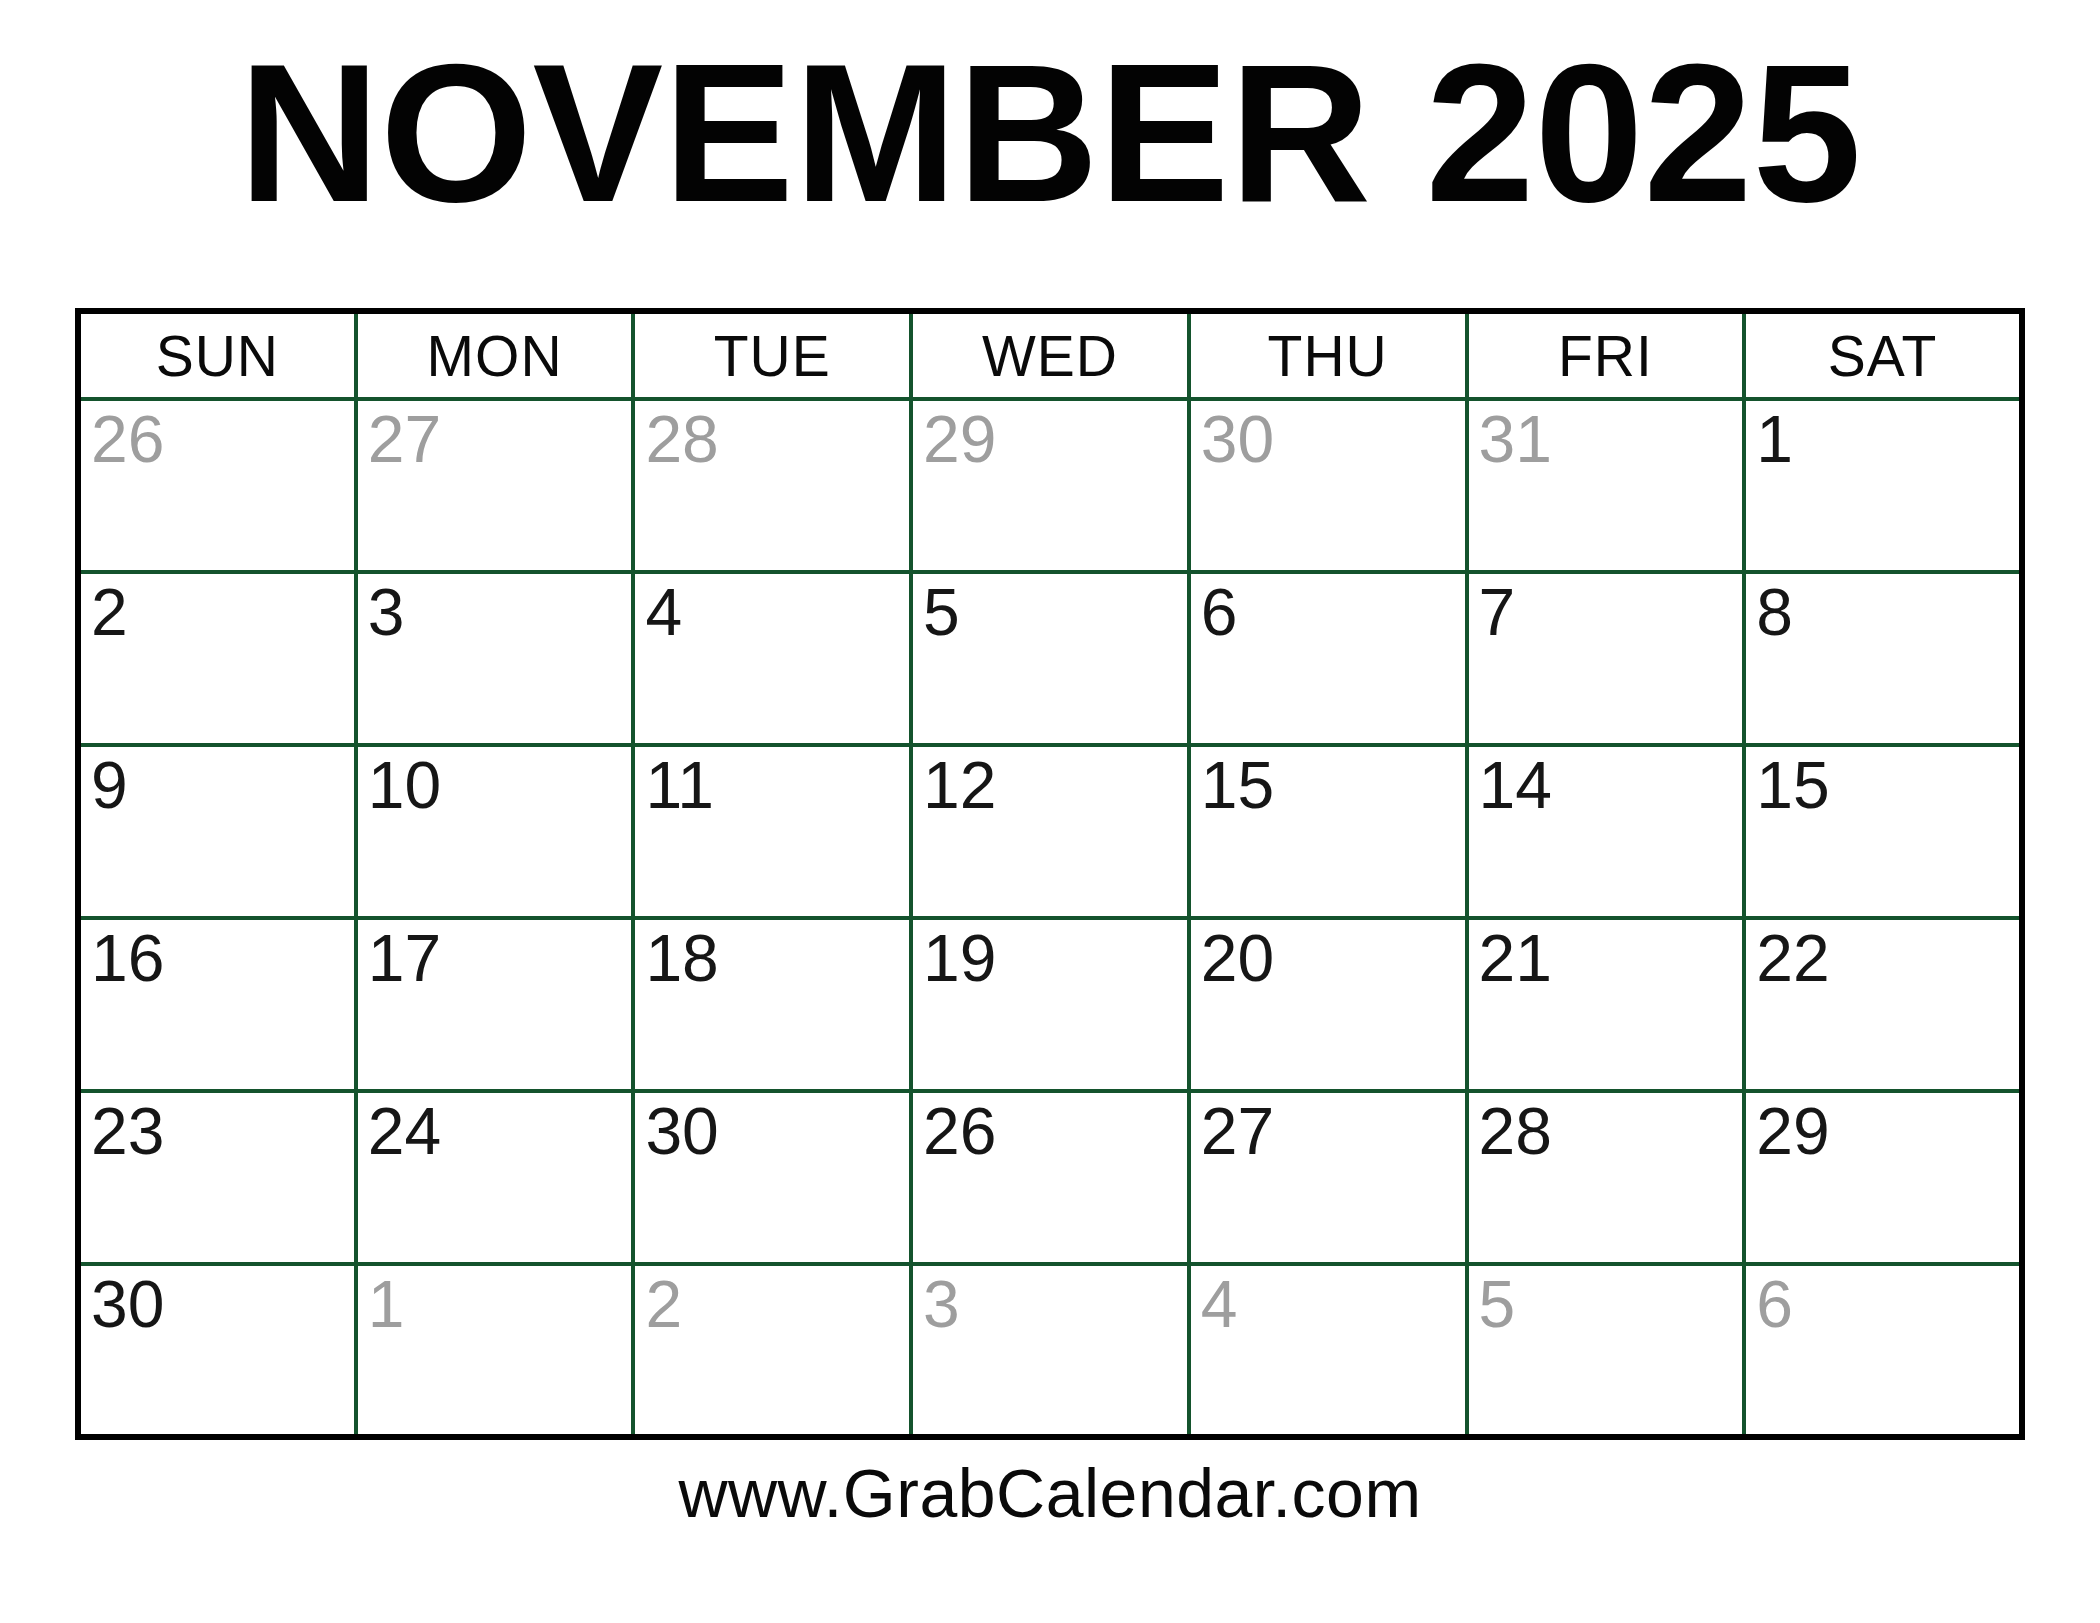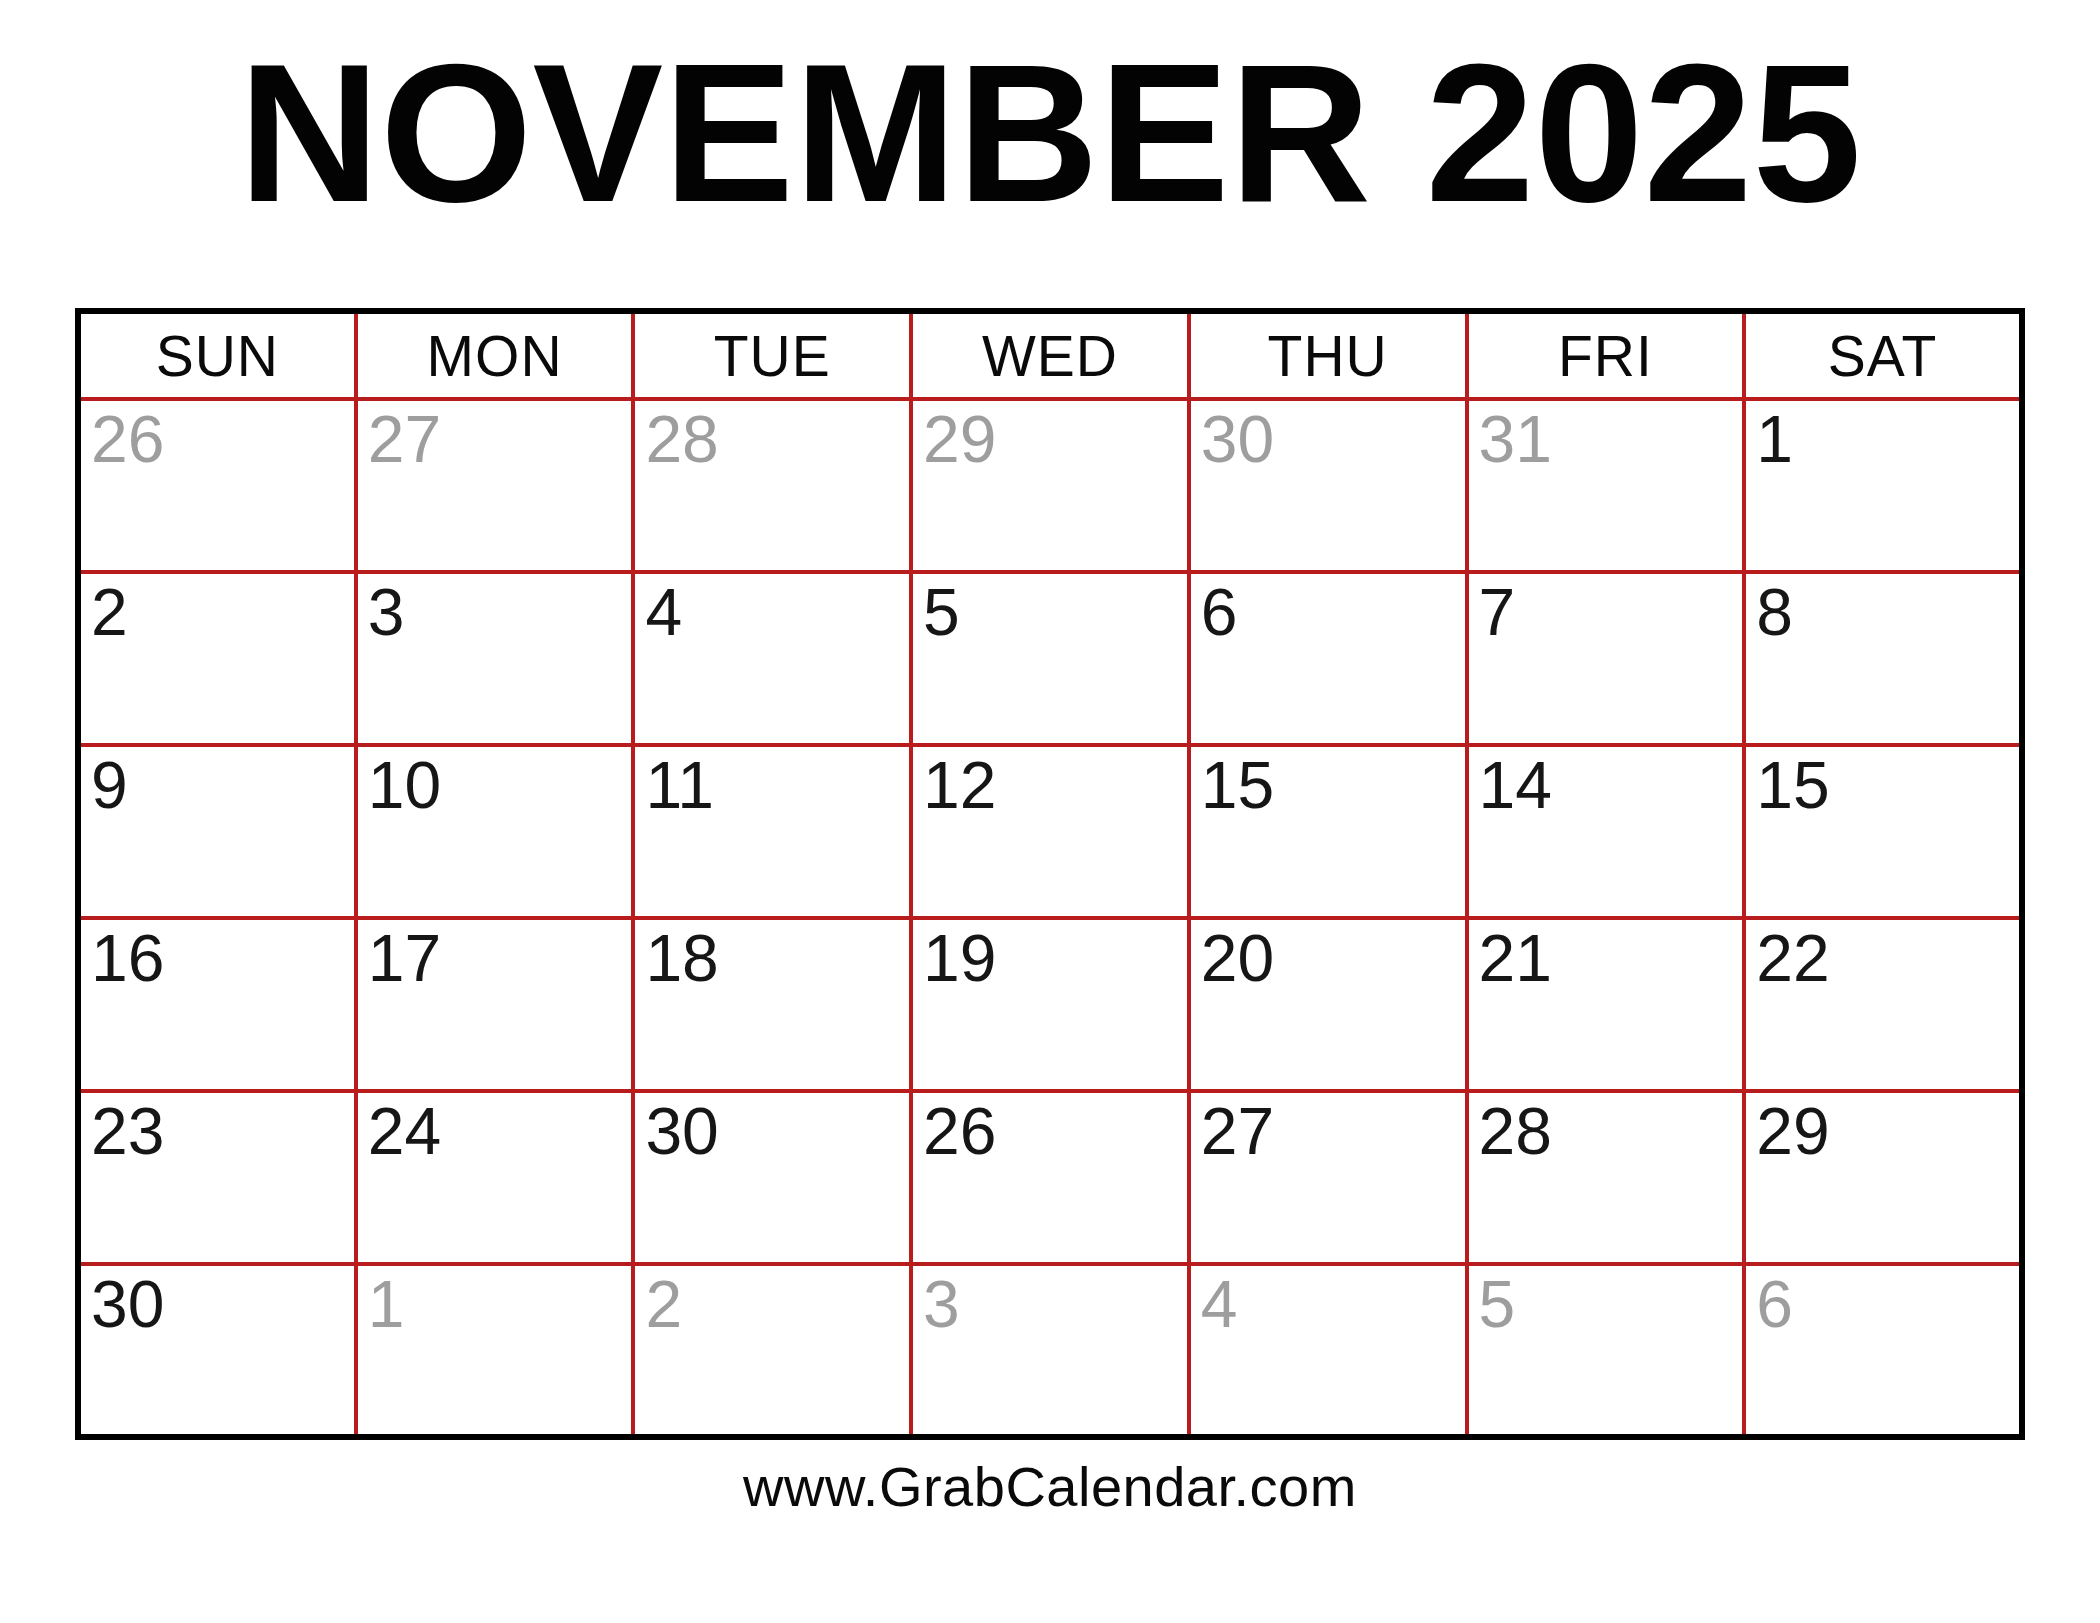--- a/index.html
+++ b/index.html
@@ -32,21 +32,21 @@
   table.calendar {
     border-collapse: collapse;
     table-layout: fixed;
     width: 1950px;
     margin: 76px auto 0 auto;
     background: #ffffff;
     border: 6px solid #000000;
   }
   table.calendar th,
   table.calendar td {
-    border: 4px solid #b91c1c;
+    border: 4px solid #14532d;
     width: 14.2857%;
     box-sizing: border-box;
   }
   table.calendar th {
     height: 88px;
     font-size: 57px;
     font-weight: 400;
     color: #0a0a0a;
     text-align: center;
     vertical-align: middle;
@@ -63,21 +63,21 @@
     line-height: 1.05;
     font-weight: 400;
     color: #161616;
   }
   .daynum.muted {
     color: #9e9e9e;
   }
   .footer {
     margin-top: 14px;
     text-align: center;
-    font-size: 56px;
+    font-size: 68px;
     font-weight: 400;
     color: #0a0a0a;
     letter-spacing: 0.5px;
   }
 </style>
 </head>
 <body>
 
 <div class="page">
 

